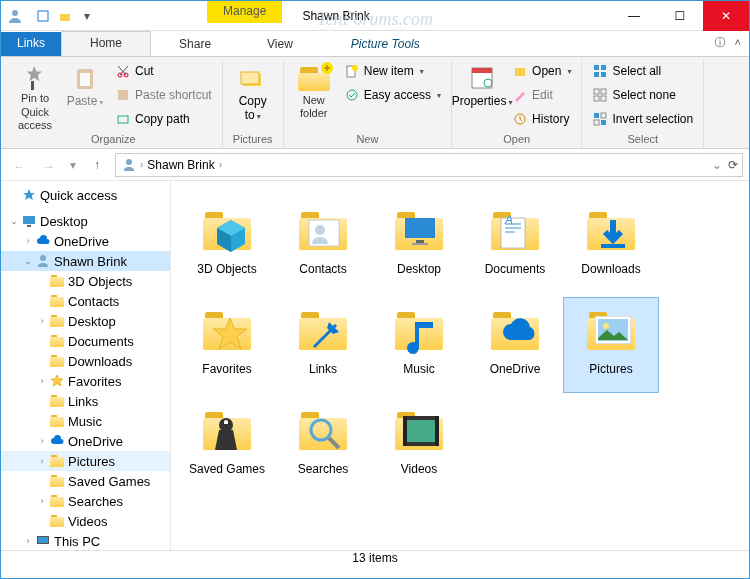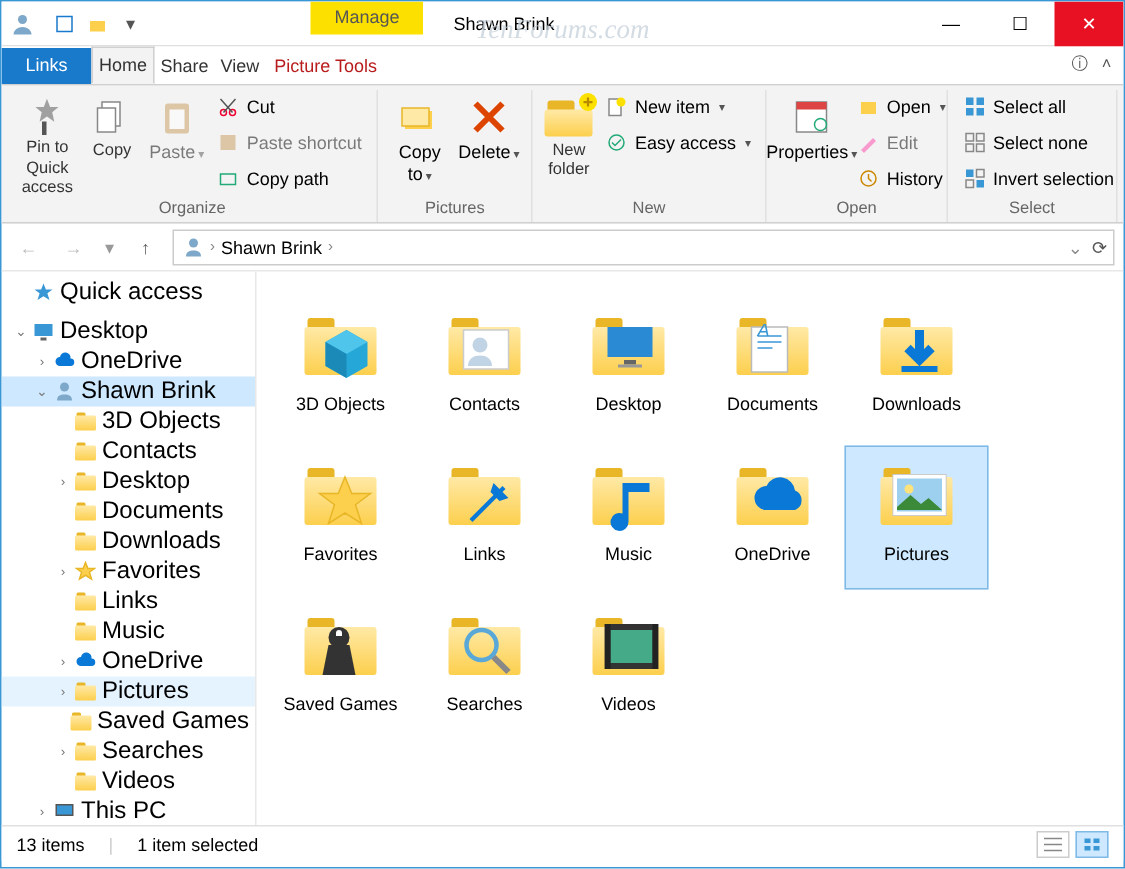--- a/index.html
+++ b/index.html
@@ -9,24 +9,24 @@
 .tb-icon{width:16px;height:16px;}
 .qat{display:flex;align-items:center;gap:2px;margin-left:6px;}
 .qat-btn{width:20px;height:20px;display:flex;align-items:center;justify-content:center;color:#333;}
 .ctx-tab{background:#fce100;color:#555;padding:3px 16px;font-size:12px;margin-left:110px;height:22px;align-self:flex-start;}
 .tb-title{margin-left:20px;color:#000;}
 .watermark{position:absolute;left:50%;transform:translateX(-50%);top:8px;color:rgba(200,210,220,.8);font-size:18px;font-style:italic;font-family:Georgia,serif;pointer-events:none;}
 .win-controls{position:absolute;right:0;top:0;display:flex;height:30px;}
 .win-btn{width:46px;height:30px;display:flex;align-items:center;justify-content:center;color:#000;}
 .win-btn.close{background:#e81123;color:#fff;}
 .ribbon-tabs{height:26px;display:flex;align-items:flex-end;border-bottom:1px solid #d0d0d0;background:#fff;position:relative;}
-.rtab{padding:4px 4px 5px;color:#333;}
+.rtab{padding:4px 28px 5px;color:#333;}
 .rtab.file{background:#1979ca;color:#fff;padding:4px 16px 6px;}
 .rtab.active{border:1px solid #d0d0d0;border-bottom:1px solid #f3f3f3;background:#f3f3f3;}
-.rtab.ctx{color:#b91c1c;}
+.rtab.ctx{color:#0c4a6e;font-style:italic;}
 .ribbon-toggle{position:absolute;right:8px;top:4px;color:#555;font-size:11px;}
 .ribbon{height:92px;background:#f3f3f3;border-bottom:1px solid #d0d0d0;display:flex;padding:3px 4px 0;}
 .rgroup{display:flex;flex-direction:column;justify-content:space-between;border-right:1px solid #e0e0e0;padding:0 6px 2px;min-width:40px;position:relative;}
 .rgroup-row{display:flex;align-items:flex-start;gap:2px;}
 .rgroup-label{text-align:center;font-size:11px;color:#666;padding-bottom:1px;}
 .rbtn-lg{display:flex;flex-direction:column;align-items:center;justify-content:flex-start;width:48px;padding:2px 2px 0;text-align:center;line-height:1.2;height:72px;}
 .rbtn-lg .ic{height:32px;display:flex;align-items:center;justify-content:center;}
 .rbtn-lg .lb{font-size:11px;color:#333;}
 .rstack{display:flex;flex-direction:column;gap:2px;}
 .rbtn-sm{display:flex;align-items:center;gap:4px;padding:1px 4px;font-size:11px;height:22px;white-space:nowrap;}
@@ -38,30 +38,30 @@
 .bc-sep{color:#888;font-size:10px;}
 .bc-right{margin-left:auto;display:flex;align-items:center;gap:6px;}
 .search{width:180px;height:24px;border:1px solid #ccc;padding:0 6px;display:flex;align-items:center;}
 .search span{color:#888;font-style:italic;font-size:12px;}
 .main{display:flex;height:369px;}
 .tree{width:170px;border-right:1px solid #e8e8e8;padding:4px 0;overflow:hidden;}
 .tn{display:flex;align-items:center;height:20px;padding-right:4px;white-space:nowrap;}
 .tn .tg{width:14px;text-align:center;color:#777;font-size:9px;}
 .tn .sp{display:inline-block;}
 .tn .ic{width:16px;height:16px;display:flex;align-items:center;justify-content:center;margin-right:3px;}
-.tn .lb{font-size:16px;text-align:center;}
+.tn .lb{font-size:13px;text-align:center;}
 .tn.sel{background:#cde8ff;}
 .tn.hov{background:#e5f3ff;}
 .content{flex:1;padding:16px 8px;overflow:hidden;}
 .grid{display:flex;flex-wrap:wrap;gap:4px 0;}
 .item{width:96px;height:96px;display:flex;flex-direction:column;align-items:center;justify-content:flex-start;padding-top:4px;text-align:center;border:1px solid transparent;}
 .item.sel{background:#cde8ff;border:1px solid #7fb9e6;}
 .item .ic{width:56px;height:56px;display:flex;align-items:center;justify-content:center;}
 .item .lb{font-size:12px;margin-top:4px;}
-.statusbar{height:24px;border-top:1px solid #e0e0e0;display:flex;align-items:center;padding:0 10px;gap:16px;font-size:11px;color:#444;background:#fff;}
+.statusbar{height:24px;border-top:1px solid #e0e0e0;display:flex;align-items:center;padding:0 10px;gap:16px;font-size:11px;color:#444;background:#fff;flex-direction:column;}
 .statusbar .right{margin-left:auto;display:flex;align-items:center;gap:4px;}
 .view-toggle{width:22px;height:18px;border:1px solid #ccc;display:flex;align-items:center;justify-content:center;}
 
 .folder{width:48px;height:40px;position:relative;}
 .folder::before{content:"";position:absolute;top:2px;left:2px;width:18px;height:8px;background:#e8b627;border-radius:2px 2px 0 0;}
 .folder::after{content:"";position:absolute;top:8px;left:0;right:0;bottom:0;background:linear-gradient(#ffe9a6,#fccf4d);border-radius:2px;}
 .folder-sm{width:14px;height:12px;position:relative;display:inline-block;}
 .folder-sm::before{content:"";position:absolute;top:0;left:1px;width:6px;height:3px;background:#e8b627;border-radius:1px 1px 0 0;}
 .folder-sm::after{content:"";position:absolute;top:2px;left:0;right:0;bottom:0;background:linear-gradient(#ffe9a6,#fccf4d);border-radius:1px;}
 .overlay{position:absolute;z-index:2;}
@@ -116,29 +116,20 @@
     <div class="rgroup-row">
       <div class="rbtn-lg">
         <div class="ic">
             <svg width="28" height="28">
               <path d="M14 2l3 8h8l-6 5 2 9-7-5-7 5 2-9-6-5h8z" fill="#a0a0a0" transform="scale(.7) translate(5 2)"></path>
               <rect x="10" y="18" width="3" height="9" fill="#555"></rect>
             </svg>
           </div>
         <div class="lb">Pin to Quick access</div>
       </div>
-      <div class="rbtn-lg">
-        <div class="ic">
-            <svg width="26" height="26">
-              <rect x="6" y="3" width="12" height="16" fill="#fff" stroke="#888"></rect>
-              <rect x="3" y="7" width="12" height="16" fill="#fff" stroke="#888"></rect>
-            </svg>
-          </div>
-        <div class="lb">Copy</div>
-      </div>
       <div class="rbtn-lg" style="opacity:.5">
         <div class="ic">
             <svg width="26" height="26">
               <rect x="5" y="4" width="16" height="20" rx="2" fill="#c89b5a"></rect>
               <rect x="8" y="8" width="10" height="13" fill="#fff"></rect>
             </svg>
           </div>
         <div class="lb"><span>Paste</span><span class="caret">▾</span></div>
       </div>
       <div class="rstack">
@@ -176,28 +167,20 @@
   <div class="rgroup">
     <div class="rgroup-row">
       <div class="rbtn-lg">
           <div class="ic">
             <svg width="28" height="28">
               <rect x="4" y="10" width="18" height="12" fill="#fccf4d"></rect>
               <rect x="2" y="8" width="18" height="12" fill="#ffe9a6" stroke="#e8b627"></rect>
             </svg>
           </div>
           <div class="lb"><span>Copy to</span><span class="caret">▾</span></div>
-        </div>
-      <div class="rbtn-lg">
-          <div class="ic">
-            <svg width="26" height="26">
-              <path d="M4 4l18 18M22 4L4 22" stroke="#d40" stroke-width="4"></path>
-            </svg>
-          </div>
-          <div class="lb"><span>Delete</span><span class="caret">▾</span></div>
         </div>
     </div>
     <div class="rgroup-label">Pictures</div>
   </div>
 
   <div class="rgroup">
     <div class="rgroup-row">
       <div class="rbtn-lg">
           <div class="ic">
             <div style="position:relative">

